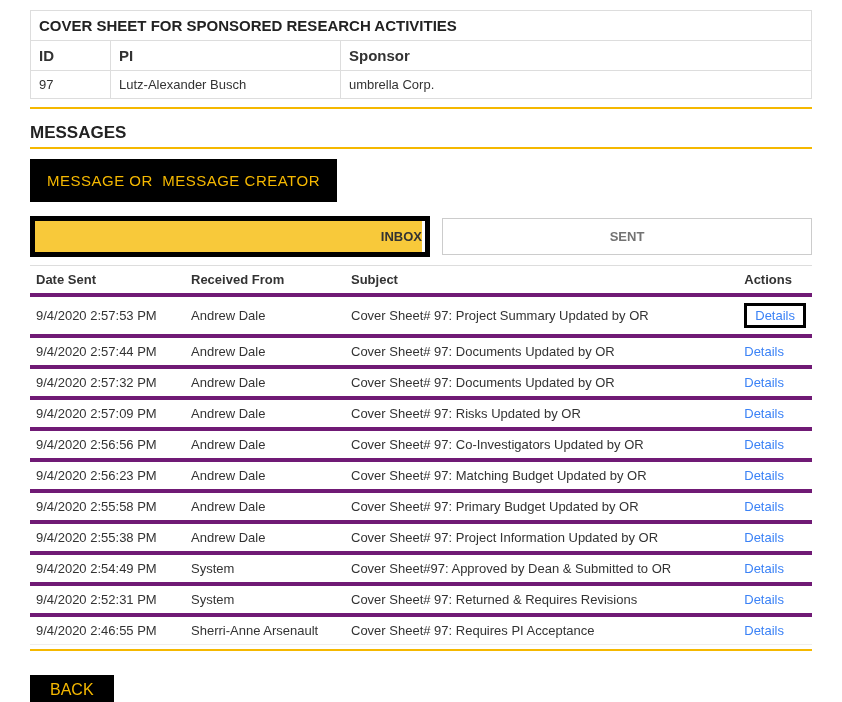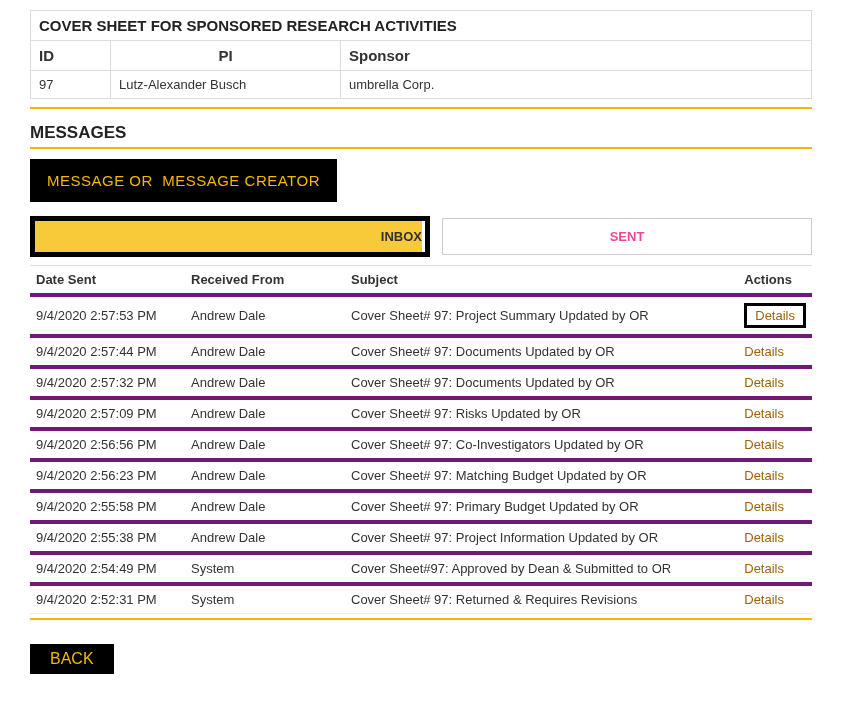--- a/index.html
+++ b/index.html
@@ -79,21 +79,21 @@
       text-align: right;
       padding: 8px 0;
       width: 390px;
       cursor: pointer;
       border-right: 3px solid #fff;
     }
     .tab-sent {
       flex: 1;
       border: 1px solid #ccc;
       background: #fff;
-      color: #ec4899;
+      color: #737373;
       font-weight: bold;
       font-size: 13px;
       text-align: center;
       padding: 10px 0;
       margin-left: 12px;
       cursor: pointer;
       align-self: center;
     }
     .messages-table {
       width: 100%;
@@ -110,21 +110,21 @@
     .messages-table td {
       padding: 6px 6px;
       border-top: 4px solid #701a75;
       border-bottom: 1px solid #eee;
       font-size: 13px;
     }
     .col-date { width: 155px; }
     .col-from { width: 160px; }
     .col-actions { width: 70px; }
     .details-link {
-      color: #a16207;
+      color: #3b82f6;
       text-decoration: none;
       cursor: pointer;
     }
     .details-frame {
       display: inline-block;
       border: 3px solid #000;
       padding: 2px 8px;
     }
     .details-frame .details-link { }
     .back-btn {
@@ -143,21 +143,21 @@
 
 
 
 <table class="cover-table">
   <tbody>
       <tr>
     <td class="title-cell" colspan="3">COVER SHEET FOR SPONSORED RESEARCH ACTIVITIES</td>
   </tr>
   <tr>
     <th style="width:80px;">ID</th>
-    <th style="width:230px;text-align:center;">PI</th>
+    <th style="width:230px;">PI</th>
     <th>Sponsor</th>
   </tr>
   <tr>
     <td>97</td>
     <td>Lutz-Alexander Busch</td>
     <td>umbrella Corp.</td>
   </tr>
 </tbody>
   </table>
 
@@ -241,20 +241,26 @@
         <td>System</td>
         <td>Cover Sheet#97: Approved by Dean &amp; Submitted to OR</td>
         <td><a class="details-link">Details</a></td>
       </tr>
       <tr>
         <td>9/4/2020 2:52:31 PM</td>
         <td>System</td>
         <td>Cover Sheet# 97: Returned &amp; Requires Revisions</td>
         <td><a class="details-link">Details</a></td>
       </tr>
+      <tr>
+        <td>9/4/2020 2:46:55 PM</td>
+        <td>Sherri-Anne Arsenault</td>
+        <td>Cover Sheet# 97: Requires PI Acceptance</td>
+        <td><a class="details-link">Details</a></td>
+      </tr>
     </tbody>
 </table>
 
 <hr class="hr-gold-thin">
 
 <span class="back-btn">BACK</span>
 
 
 
 

